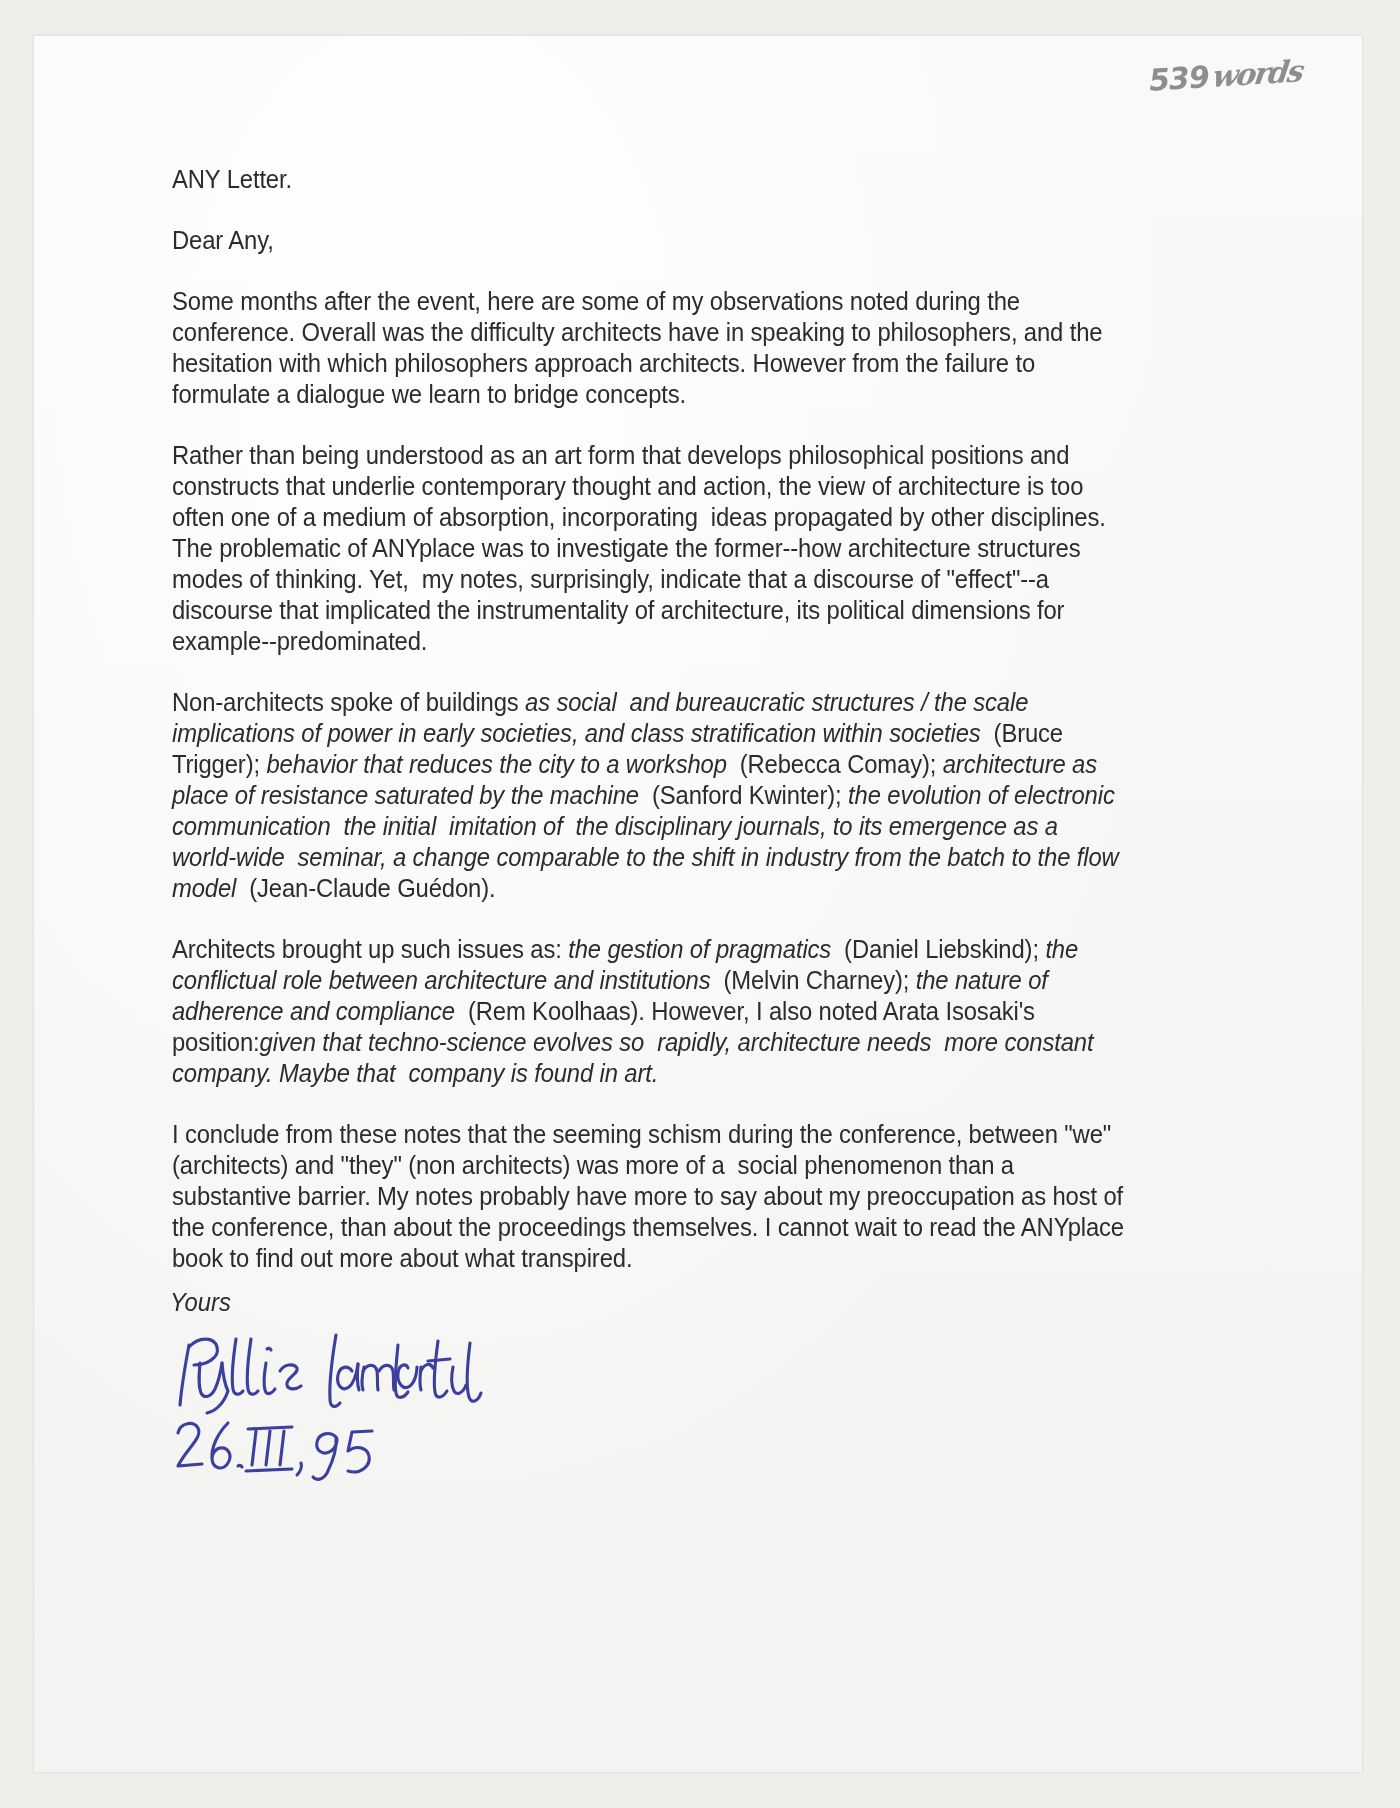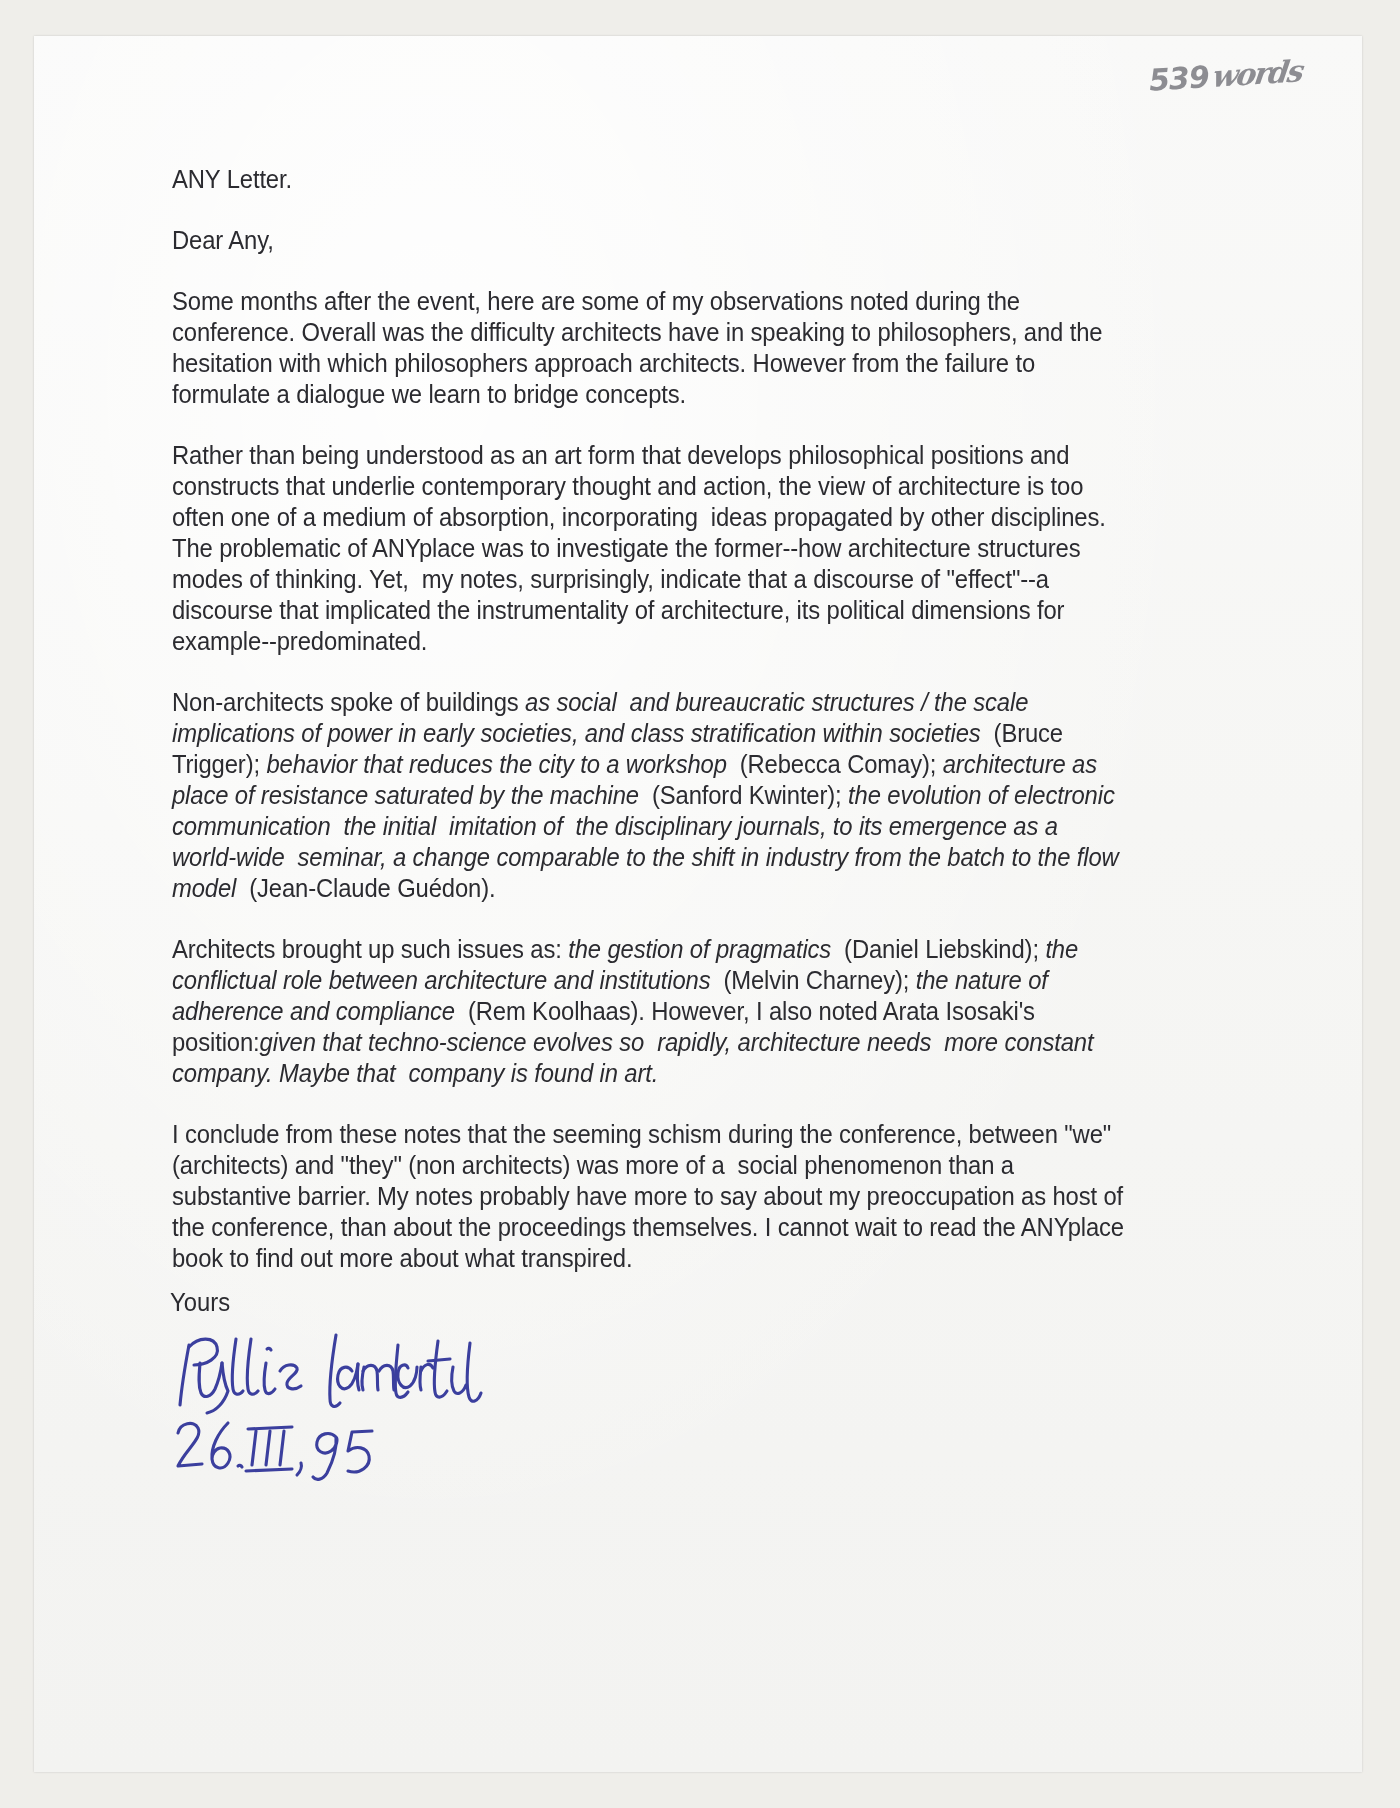--- a/index.html
+++ b/index.html
@@ -94,20 +94,21 @@
     margin-bottom: 30px;
   }
   .it { font-style: italic; }
 
   
   #signature-block {
     position: absolute;
     left: 136px;
     top: 1252px;
     width: 620px;
+    font-style: italic;
   }
   #closing-word {
     font-family: "Liberation Sans", sans-serif;
     font-size: 25.5px;
     color: #2b2b30;
     transform: scaleX(0.935);
     transform-origin: left top;
   }
   #handwritten-signature {
     margin-top: 6px;

